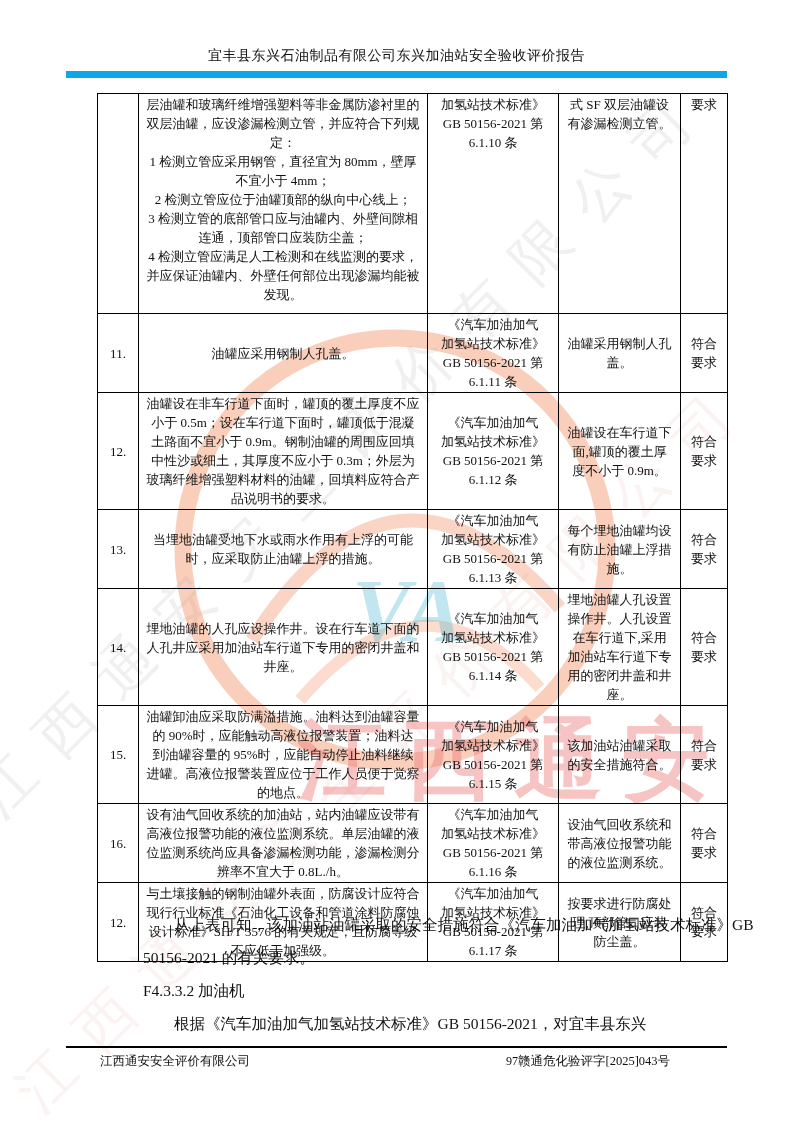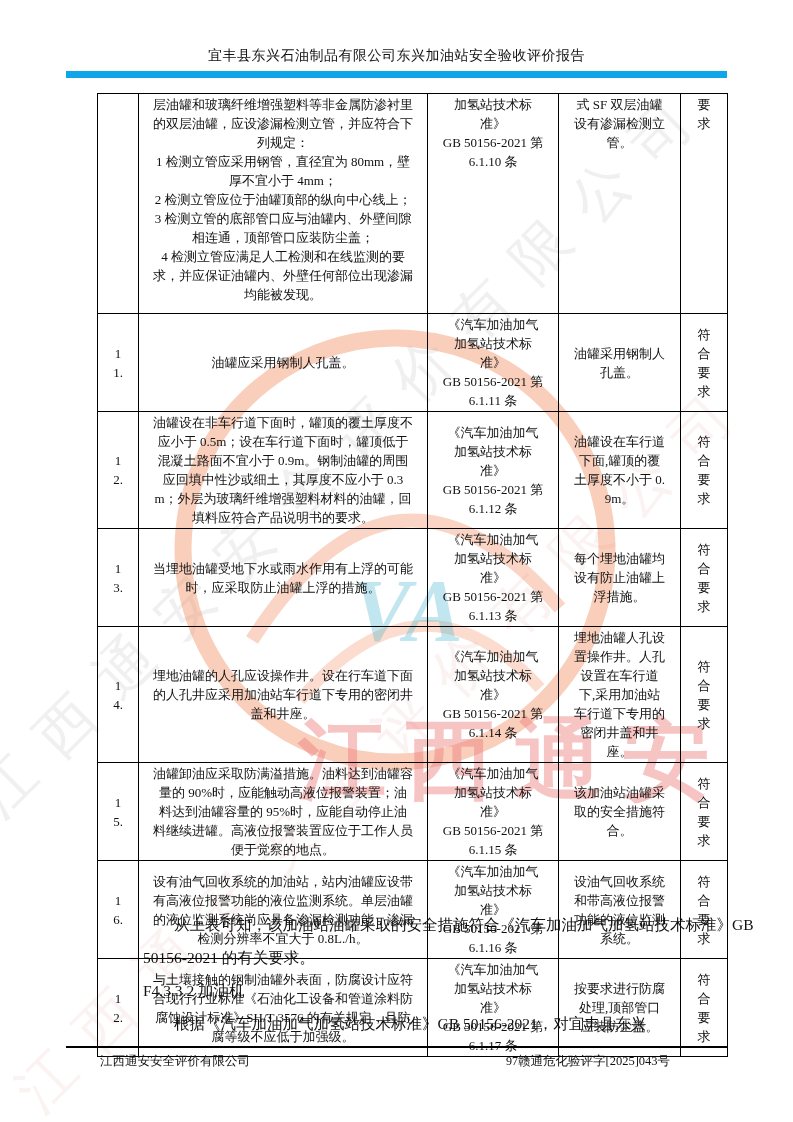--- a/index.html
+++ b/index.html
@@ -31,21 +31,21 @@
   
   table.compliance{
     position:absolute;left:97px;top:93px;z-index:1;
     width:630px;border-collapse:collapse;table-layout:fixed;
     font-size:13px;line-height:19px;
   }
   table.compliance td{
     border:1px solid #000;
     vertical-align:middle;
     text-align:center;
-    padding:1px 14px;
+    padding:1px 7px;
     word-break:break-all;
     background:transparent;
   }
   td.cell-multiline{white-space:pre-line;}
   tr.row-top td{vertical-align:top;}
   tr.h0{height:220px;} tr.h1{height:72px;} tr.h2{height:112px;}
   tr.h3{height:71px;}  tr.h4{height:92px;} tr.h5{height:93px;}
   tr.h6{height:73px;}  tr.h7{height:74px;}
 
   

